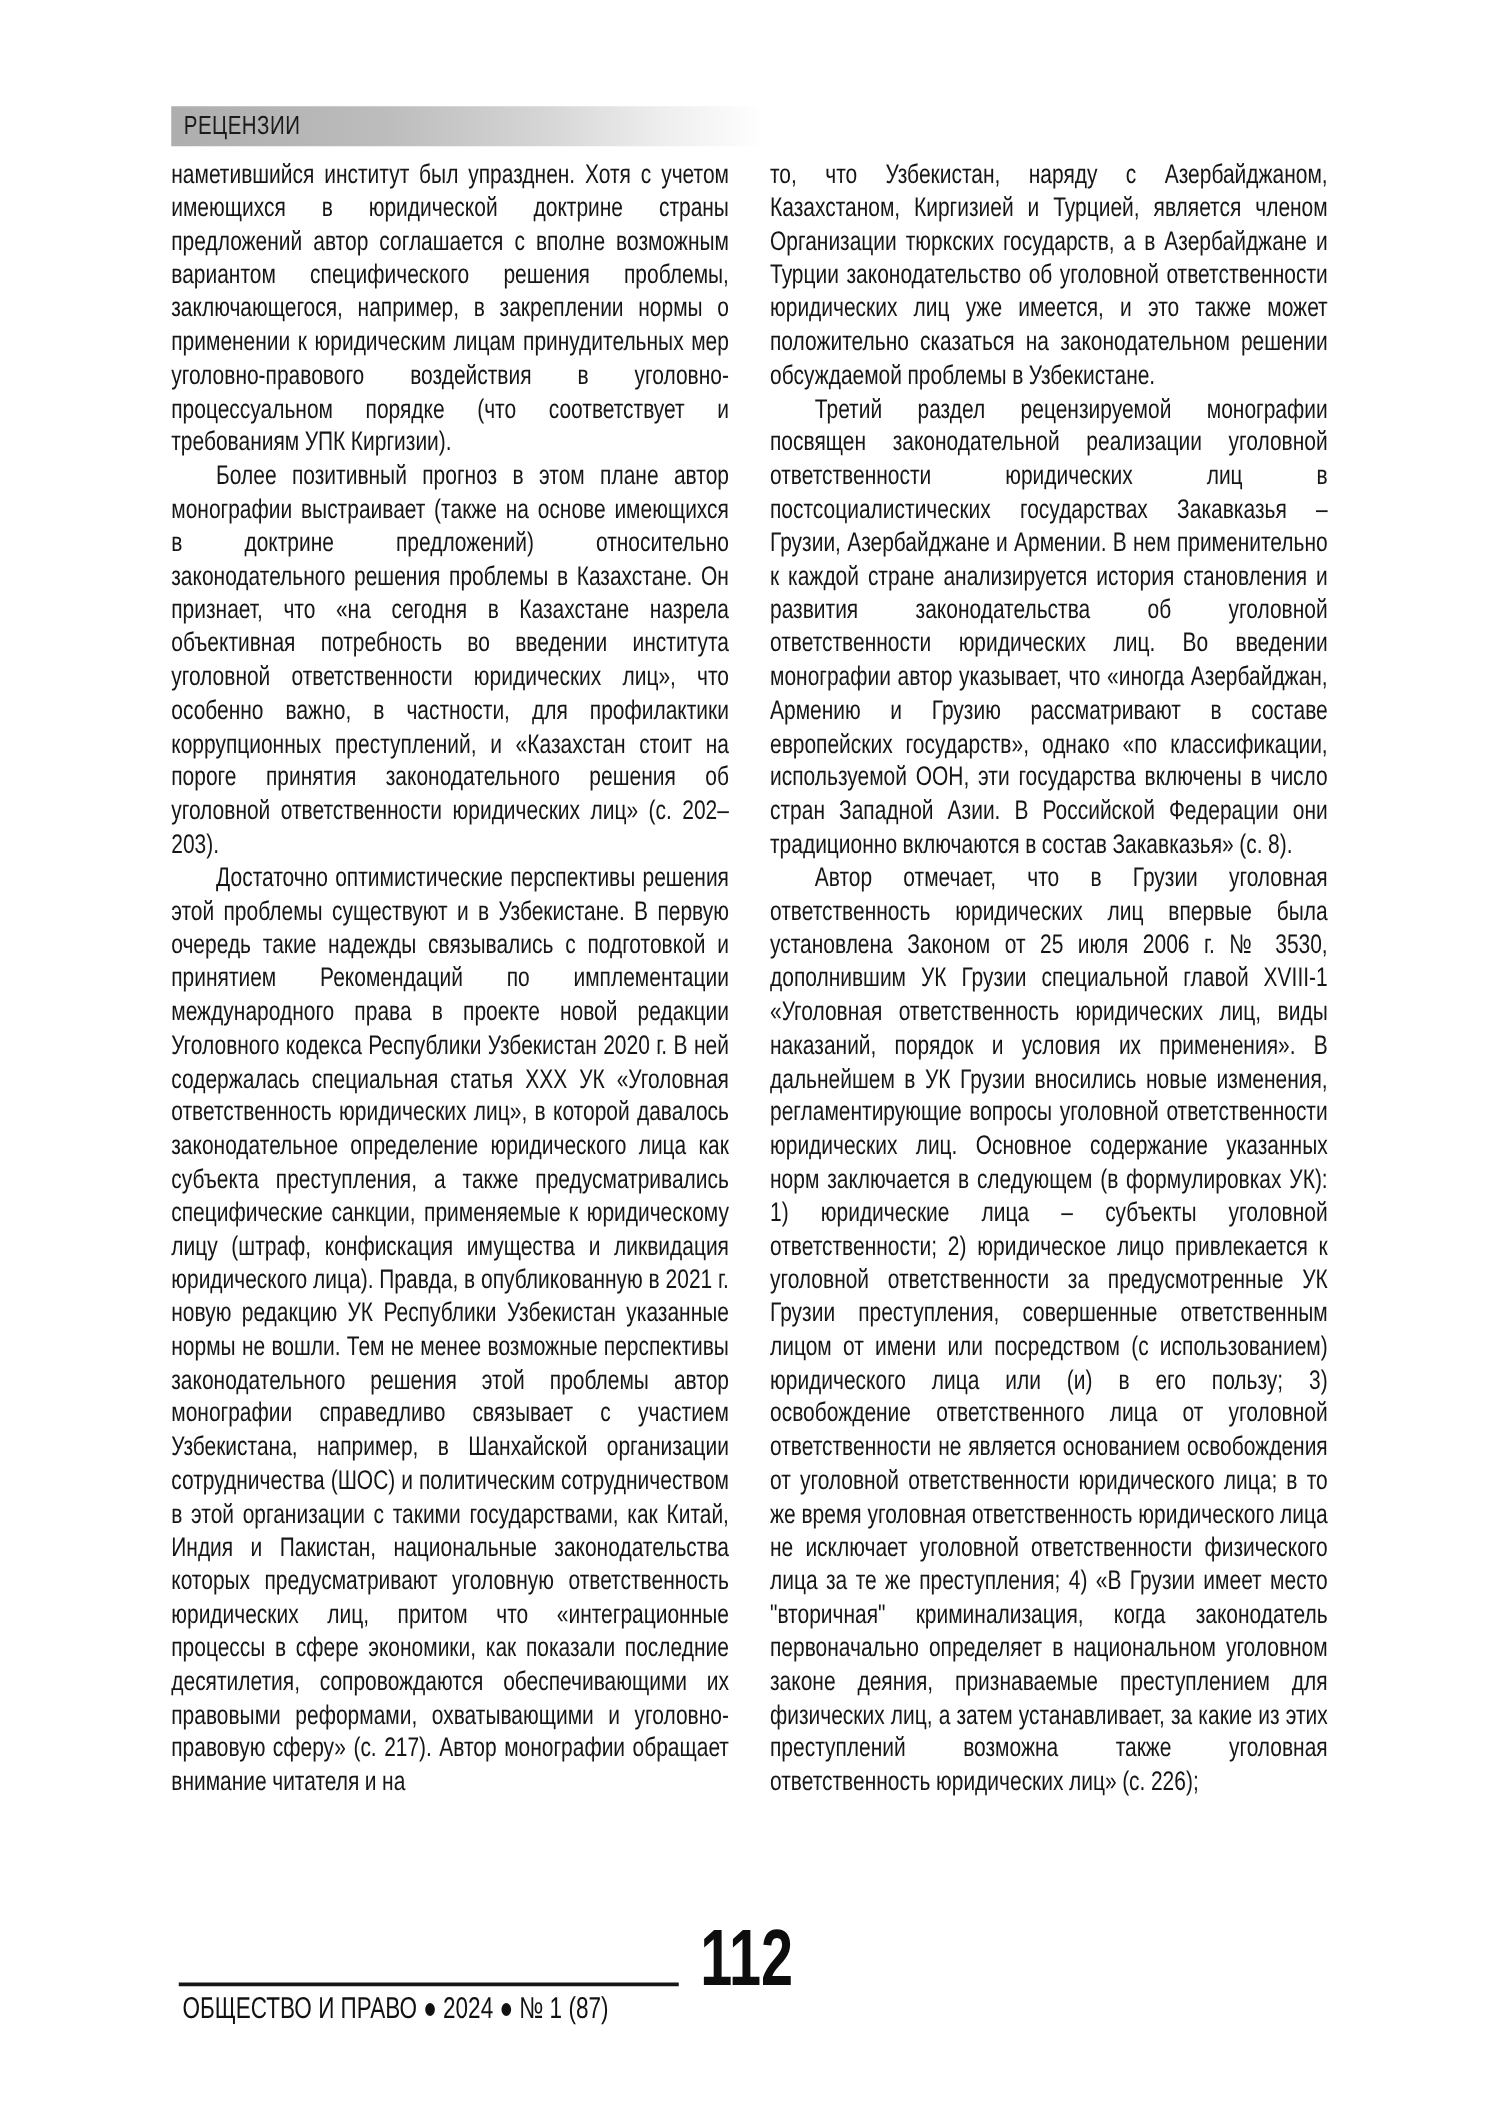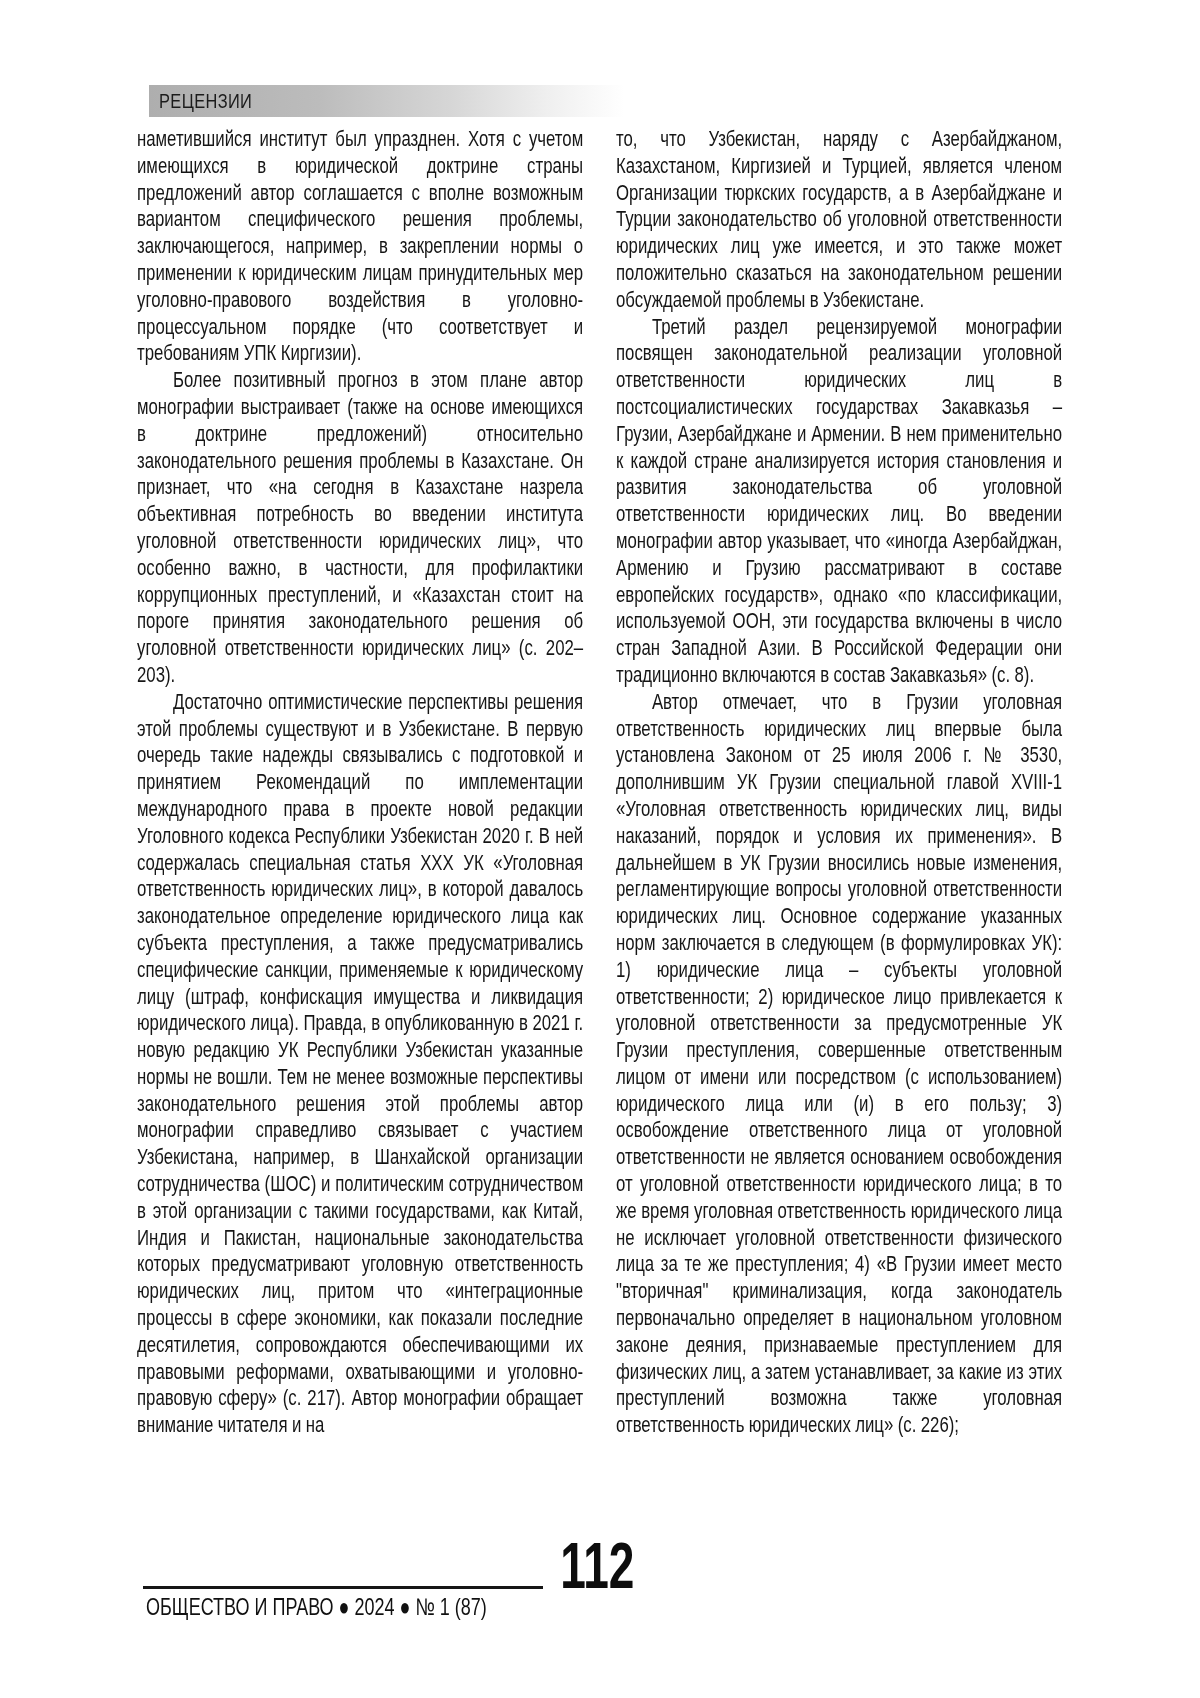--- a/index.html
+++ b/index.html
@@ -11,21 +11,20 @@
     overflow:hidden;
     font-family:"Liberation Sans", sans-serif;
     color:#161616;
   }
   
   .band{
     position:absolute;
     left:137px; top:85px;
     width:485px; height:32px;
     background:linear-gradient(90deg,#aeaeae 0%,#bcbcbc 35%,#d6d6d6 62%,#efefef 82%,#ffffff 98%);
-    margin-left:12px;
   }
   .band-label{
     position:absolute;
     left:10px; top:0;
     height:32px; line-height:32px;
     font-size:21px;
     letter-spacing:0.5px;
     color:#1b1b1b;
     transform:scaleX(0.78);
     transform-origin:0 0;

